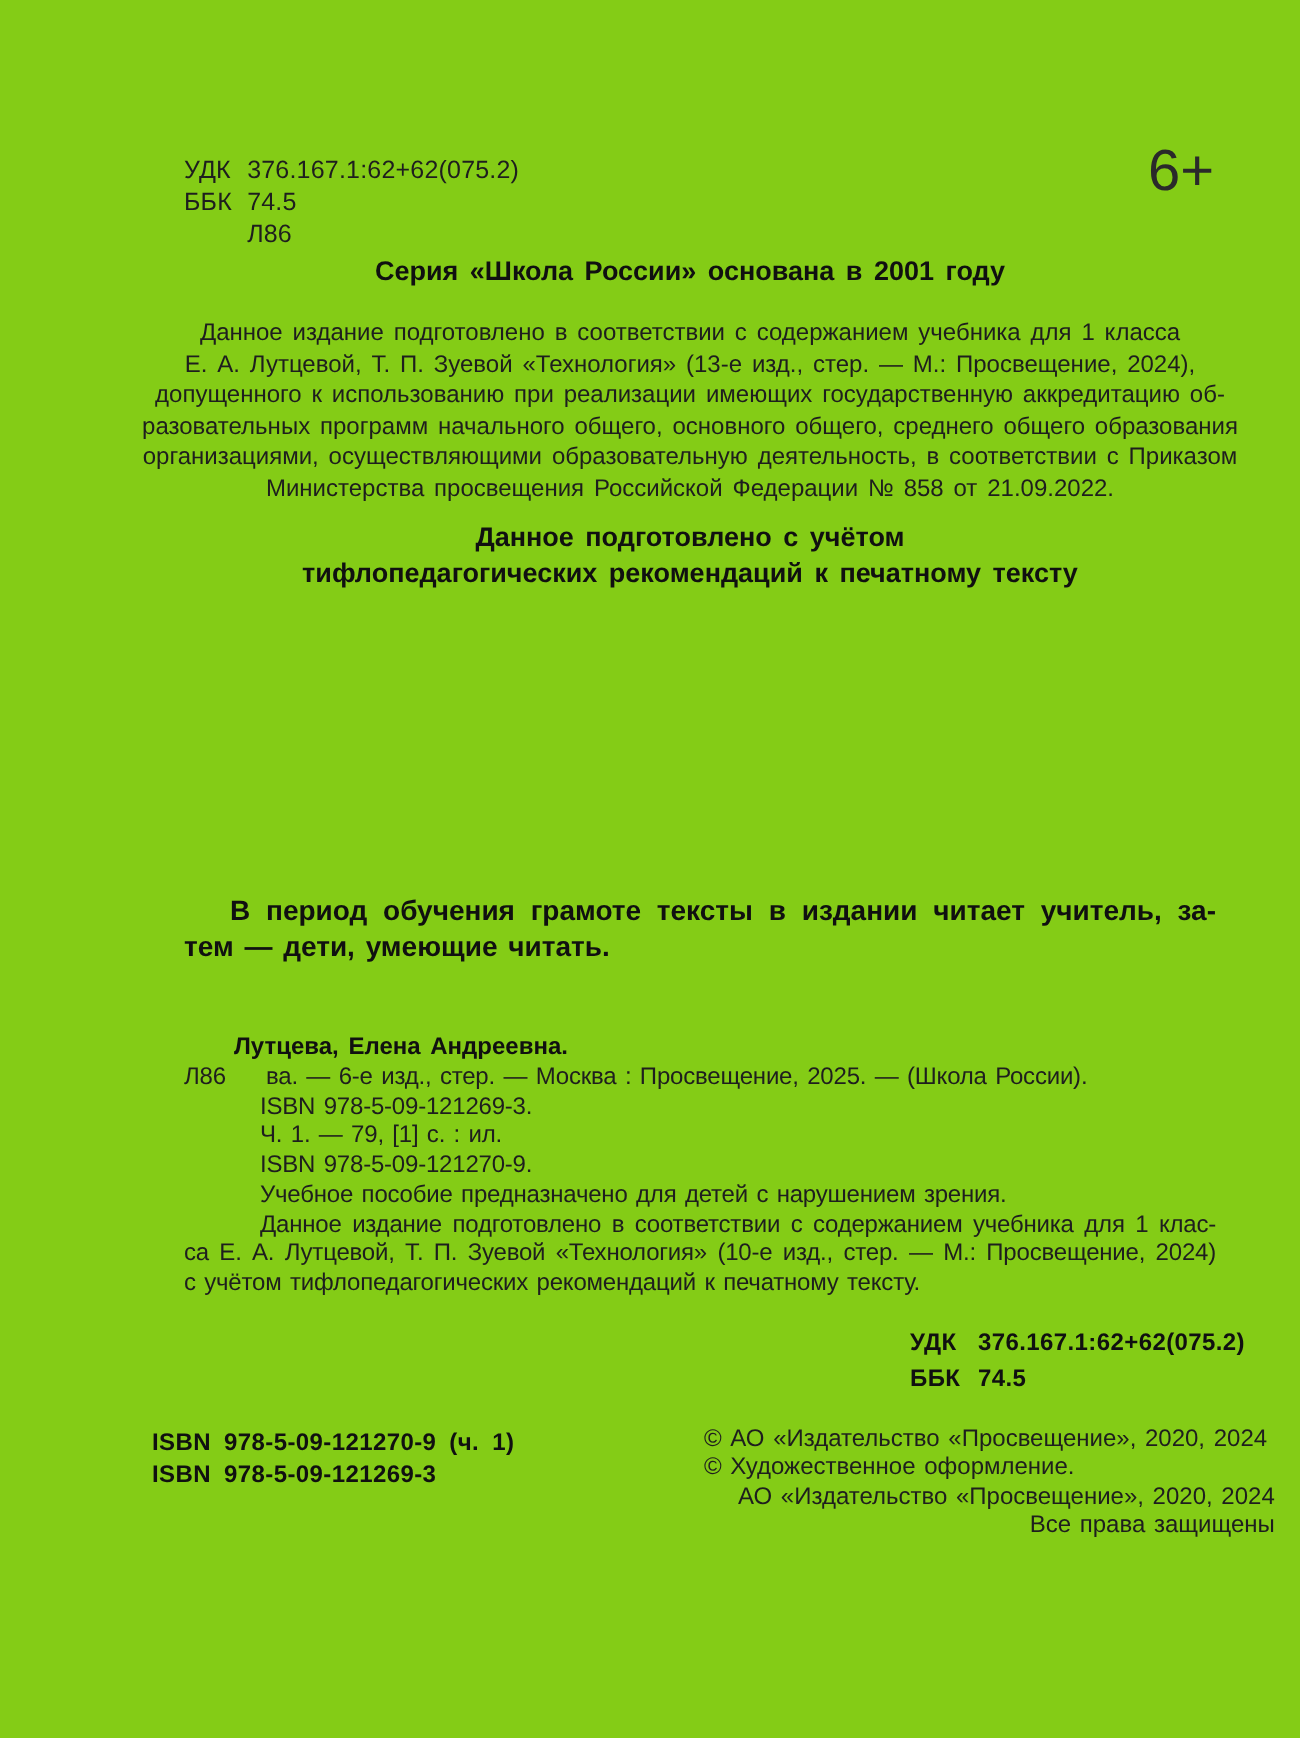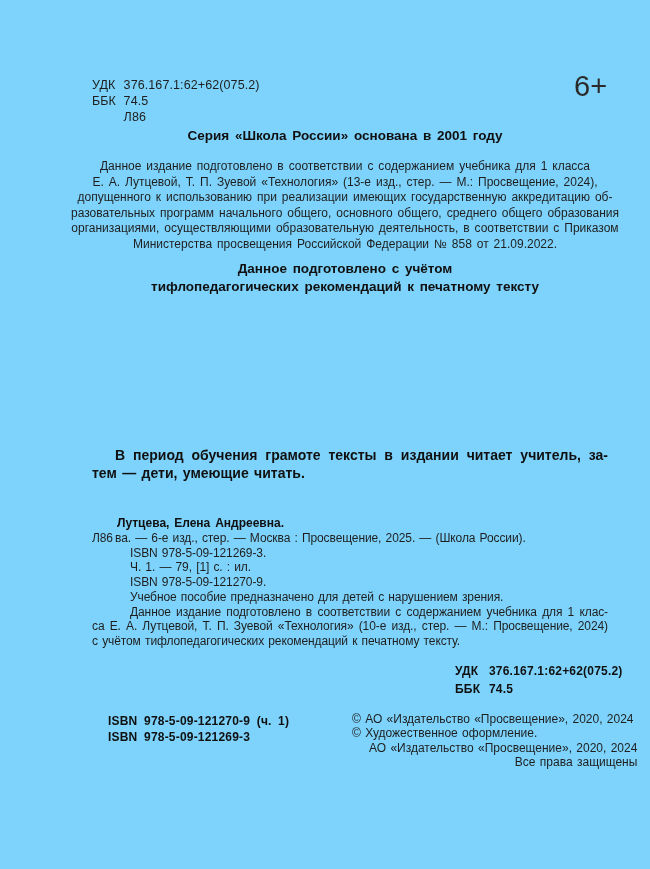--- a/index.html
+++ b/index.html
@@ -1,20 +1,20 @@
 <!DOCTYPE html>
 <html><head>
 <meta charset="utf-8">
 <style>
   html,body { margin:0; padding:0; background:#e8e8e8; }
   .page {
     position:relative;
     width:650px; height:869px;
     margin:0 auto;
-    background:#7dd3fc;
+    background:#84cc16;
     font-family:"Liberation Sans","DejaVu Sans",sans-serif;
     color:#1e1e1e;
     overflow:hidden;
   }
   .abs { position:absolute; }
 
   
   .codes-top { left:92px; top:77px; font-size:12.5px; line-height:16px; letter-spacing:0.1px; }
   .code-row { white-space:nowrap; }
   .code-label { display:inline-block; width:28px; }
@@ -47,30 +47,30 @@
   
   .author { left:117px; top:516px; font-size:12px; font-weight:bold; color:#101010;
             word-spacing:1.5px; white-space:nowrap; }
 
   
   .bib { left:92px; top:531px; width:516px; font-size:12px; line-height:14.7px; letter-spacing:-0.1px; }
   .bib .sign { position:absolute; left:0; top:0; }
   .bl { word-spacing:1px; }
   .bl.nw { white-space:nowrap; }
   .ind38 { margin-left:38px; }
-  .ind23 { margin-left:23px; }
+  .ind23 { margin-left:41px; }
   .bl.stretch { word-spacing:normal; }
 
   
   .codes-right { left:455px; top:662px; font-size:12px; font-weight:bold; color:#101010;
                  line-height:18px; letter-spacing:0.2px; }
   .cr-label { display:inline-block; width:34px; }
 
   
-  .footer-isbn { left:108px; top:713px; font-size:12px; font-weight:bold; color:#101010;
+  .footer-isbn { left:76px; top:713px; font-size:12px; font-weight:bold; color:#101010;
                  line-height:16px; word-spacing:3px; letter-spacing:0.2px; white-space:nowrap; }
 
   
   .footer-copy { left:352px; top:712px; font-size:12px; line-height:14.4px; word-spacing:1px; }
   .footer-copy .ln { white-space:nowrap; }
   .footer-copy .ind { padding-left:17px;text-align:right; }
 </style>
 </head>
 <body>
 

